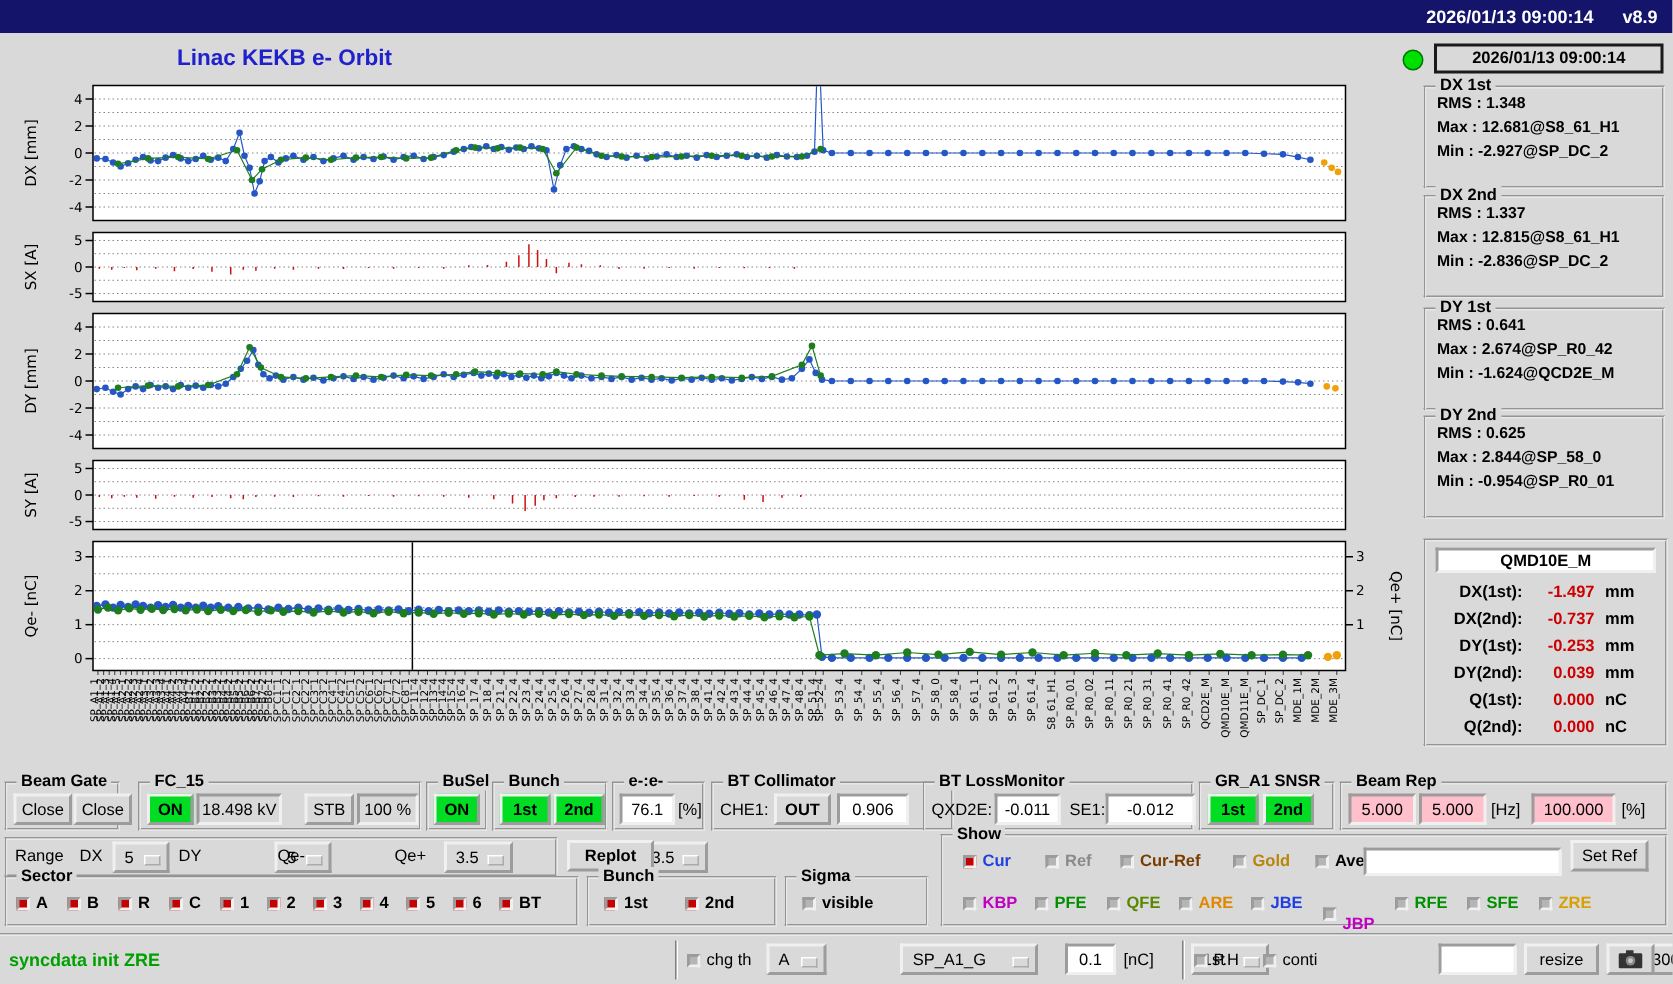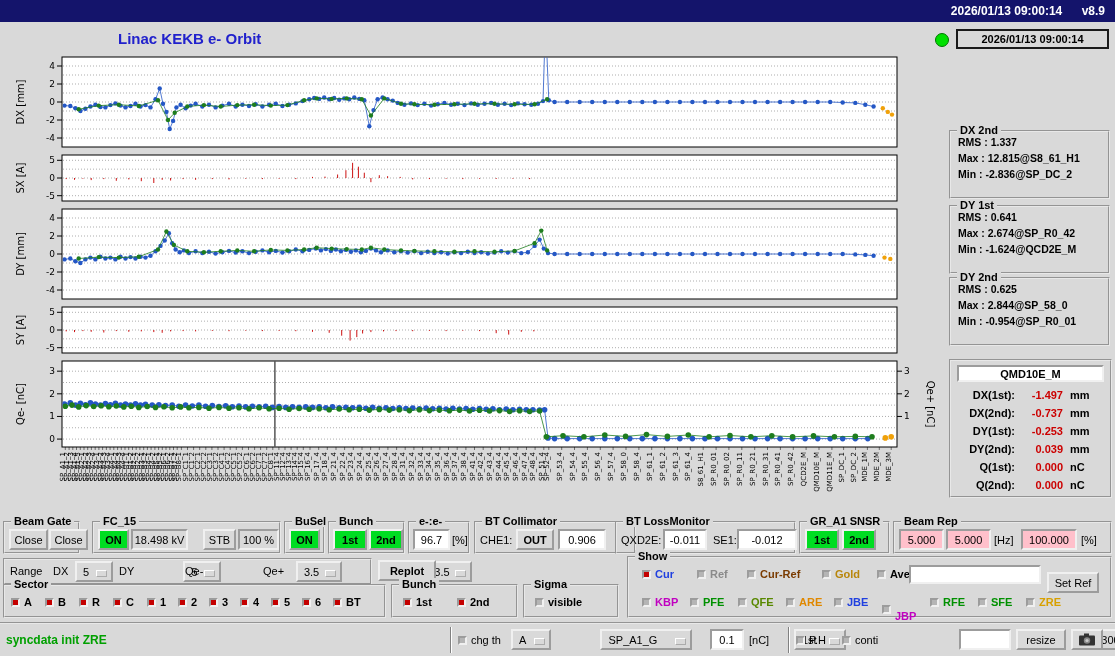--- a/index.html
+++ b/index.html
@@ -957,20 +957,26 @@
       <text transform="translate(867.4,397) rotate(-90)" text-anchor="end" font-size="7" fill="#000">MDE_1M</text>
       <line x1="879.3" y1="392" x2="879.3" y2="395" stroke="#000" stroke-width="0.5"></line>
       <text transform="translate(879.3,397) rotate(-90)" text-anchor="end" font-size="7" fill="#000">MDE_2M</text>
       <line x1="891.2" y1="392" x2="891.2" y2="395" stroke="#000" stroke-width="0.5"></line>
       <text transform="translate(891.2,397) rotate(-90)" text-anchor="end" font-size="7" fill="#000">MDE_3M</text>
     </svg>
 
   <div class="indicator"></div>
   <div class="clockbox">2026/01/13 09:00:14</div>
 
+  <div class="statgroup" style="top:57px">
+    <span class="flabel">DX 1st</span>
+    <div class="statline">RMS : 1.348</div>
+    <div class="statline">Max : 12.681@S8_61_H1</div>
+    <div class="statline">Min : -2.927@SP_DC_2</div>
+  </div>
   <div class="statgroup" style="top:130px">
     <span class="flabel">DX 2nd</span>
     <div class="statline">RMS : 1.337</div>
     <div class="statline">Max : 12.815@S8_61_H1</div>
     <div class="statline">Min : -2.836@SP_DC_2</div>
   </div>
   <div class="statgroup" style="top:205px">
     <span class="flabel">DY 1st</span>
     <div class="statline">RMS : 0.641</div>
     <div class="statline">Max : 2.674@SP_R0_42</div>
@@ -1035,21 +1041,21 @@
     <span class="flabel">BuSel</span>
     <span class="btn green fitem" style="left:3px;width:31px">ON</span>
   </div>
   <div class="frame" style="left:328px;top:521px;width:77px;height:33px">
     <span class="flabel">Bunch</span>
     <span class="btn green fitem" style="left:3px;width:34px">1st</span>
     <span class="btn green fitem" style="left:39px;width:34px">2nd</span>
   </div>
   <div class="frame" style="left:408px;top:521px;width:62px;height:33px">
     <span class="flabel">e-:e-</span>
-    <span class="ent fitem" style="left:3px;width:37px">96.7</span>
+    <span class="ent fitem" style="left:3px;width:37px">76.1</span>
     <span class="lbl" style="left:42px;top:11px">[%]</span>
   </div>
   <div class="frame" style="left:474px;top:521px;width:162px;height:33px">
     <span class="flabel">BT Collimator</span>
     <span class="lbl" style="left:4px;top:11px">CHE1:</span>
     <span class="btn bold fitem" style="left:40px;width:38px">OUT</span>
     <span class="ent fitem" style="left:82px;width:48px">0.906</span>
   </div>
   <div class="frame" style="left:615px;top:521px;width:181px;height:33px">
     <span class="flabel">BT LossMonitor</span>
@@ -1101,21 +1107,21 @@
     </span>
     <span class="cb" style="left:193px;top:10px">
       <span class="cbbox"></span>
       <span class="cl bold" style="color: rgb(184, 134, 11);">Gold</span>
     </span>
     <span class="cb" style="left:248px;top:10px">
       <span class="cbbox"></span>
       <span class="cl bold" style="color: rgb(0, 0, 0);">Ave10</span>
     </span>
     <span class="ent" style="position:absolute;left:280px;top:7px;width:132px;height:19px;justify-content:flex-start"></span>
-    <span class="btn" style="position:absolute;left:418px;top:14px;width:52px">Set Ref</span>
+    <span class="btn" style="position:absolute;left:418px;top:2px;width:52px">Set Ref</span>
     <span class="cb" style="left:13px;top:38px">
       <span class="cbbox"></span>
       <span class="cl bold" style="color: rgb(192, 0, 192);">KBP</span>
     </span>
     <span class="cb" style="left:61px;top:38px">
       <span class="cbbox"></span>
       <span class="cl bold" style="color: rgb(0, 144, 0);">PFE</span>
     </span>
     <span class="cb" style="left:109px;top:38px">
       <span class="cbbox"></span>

